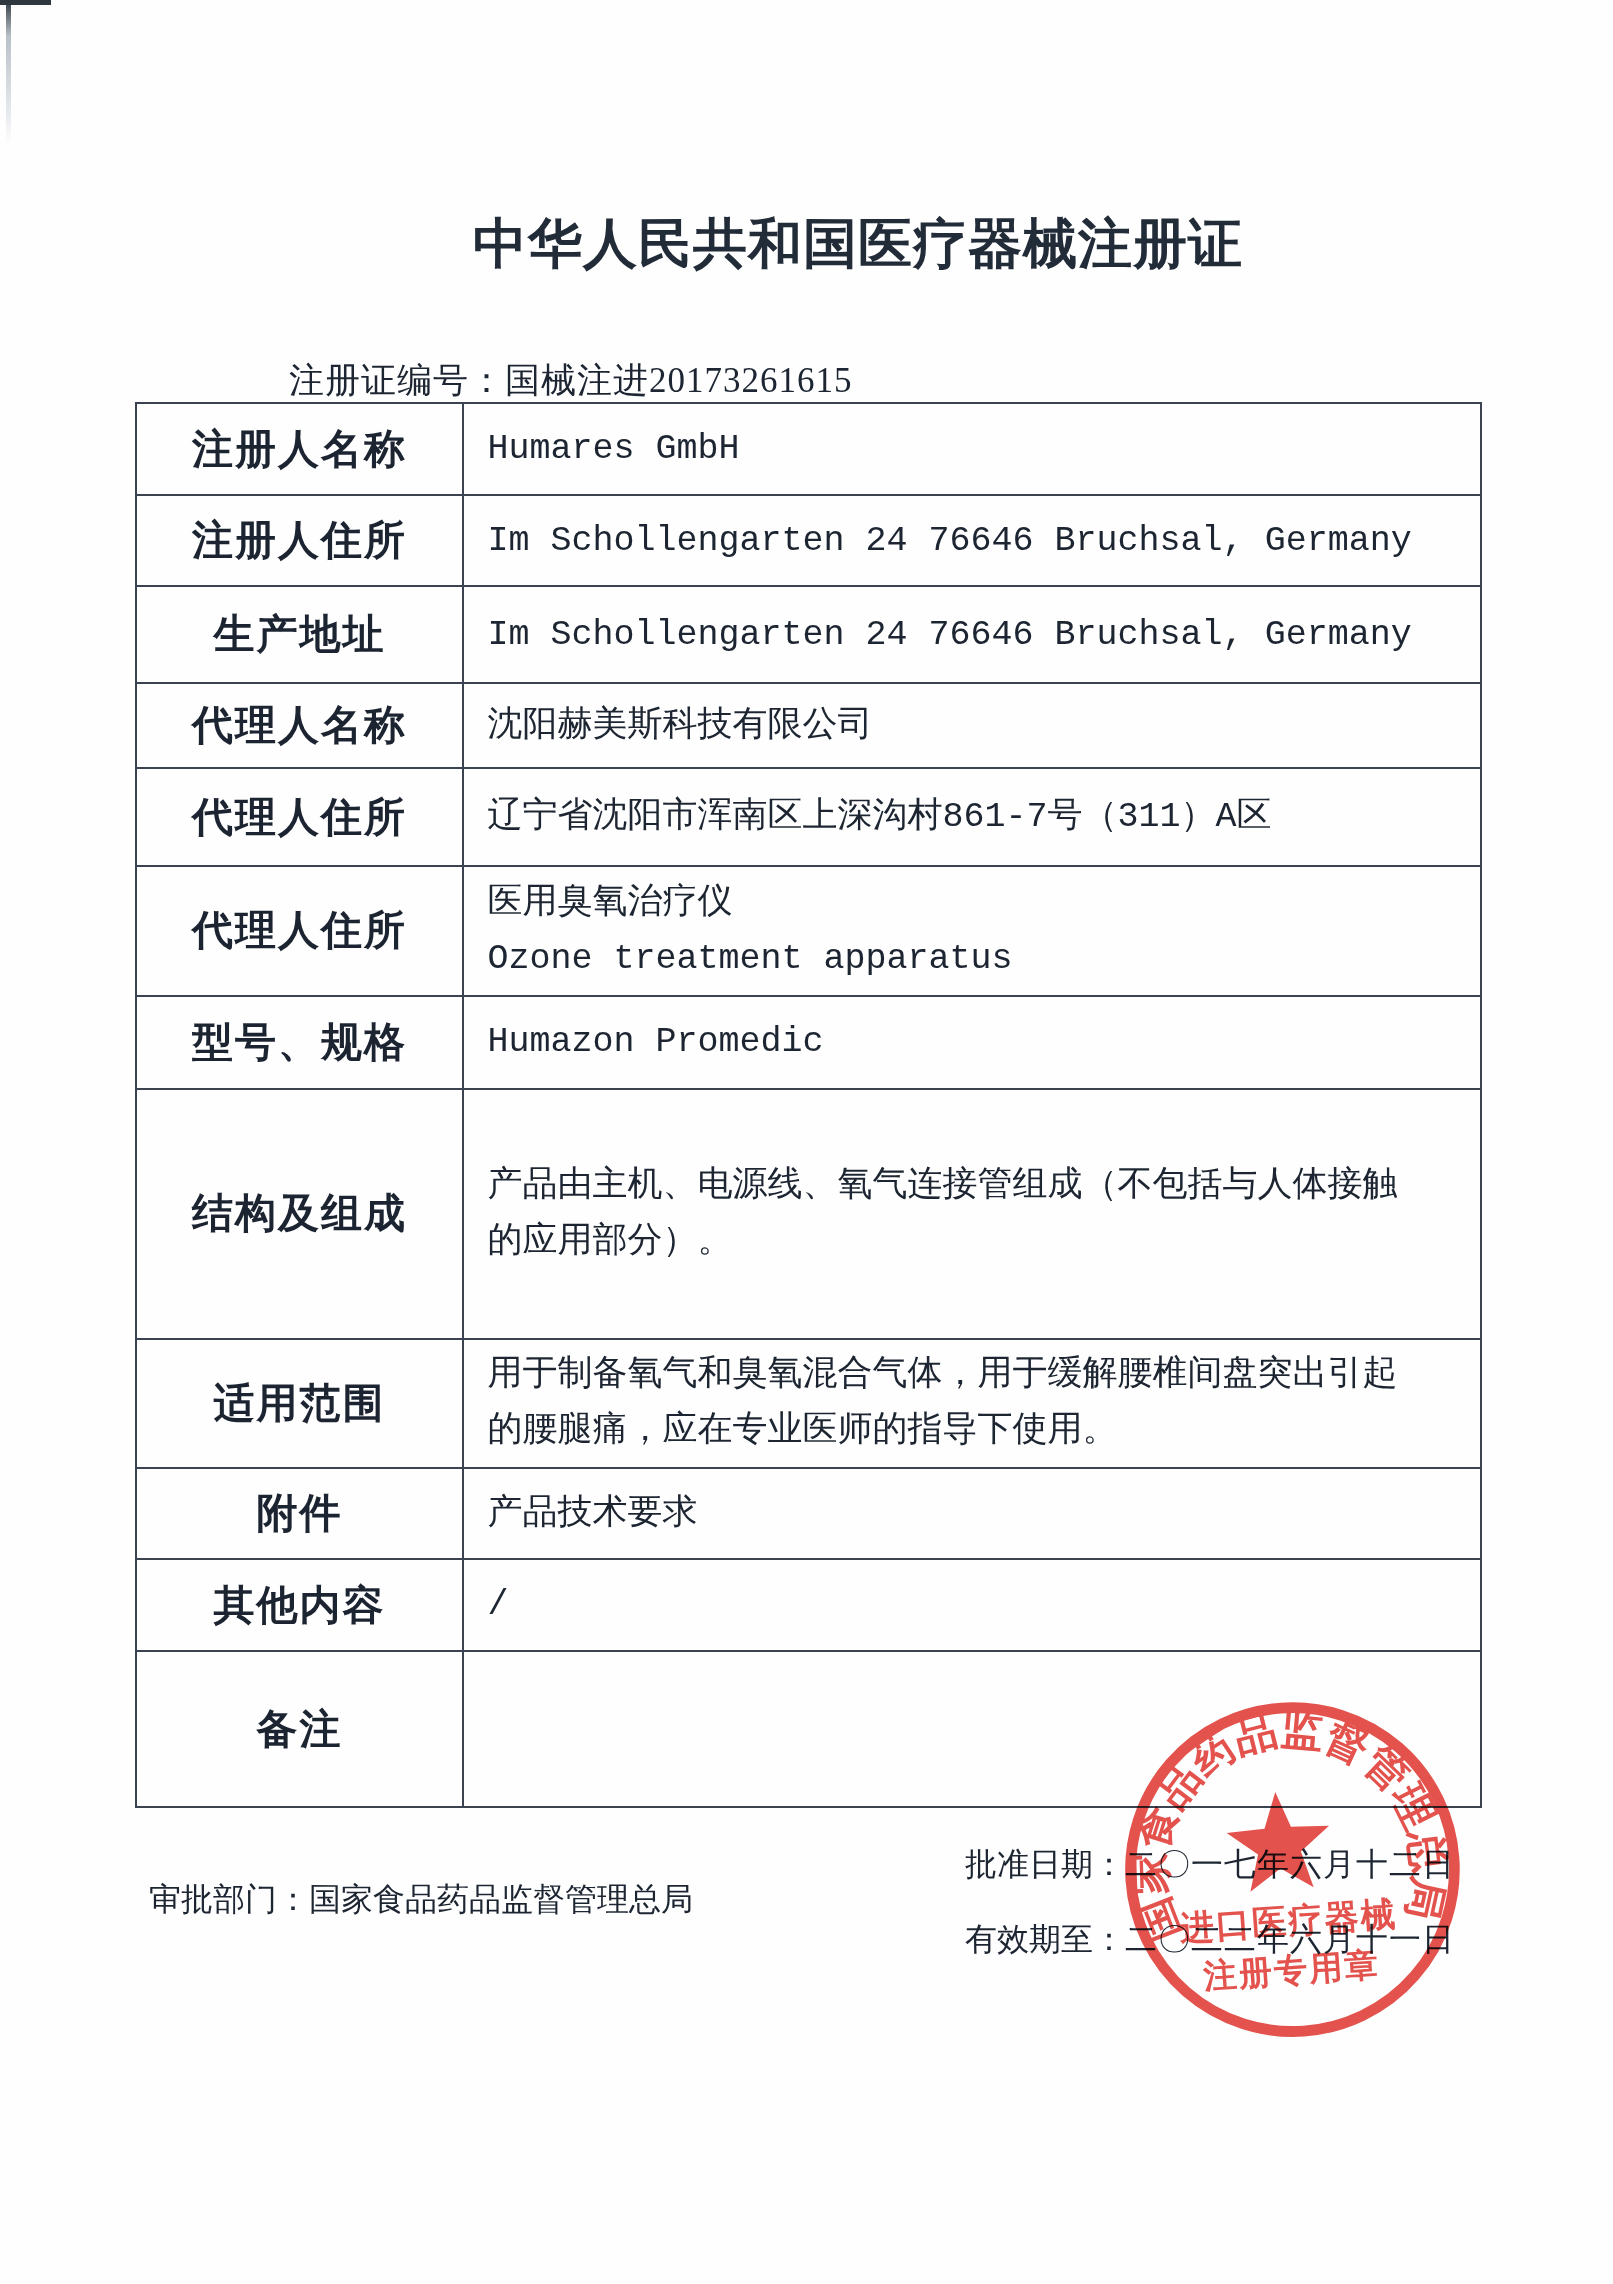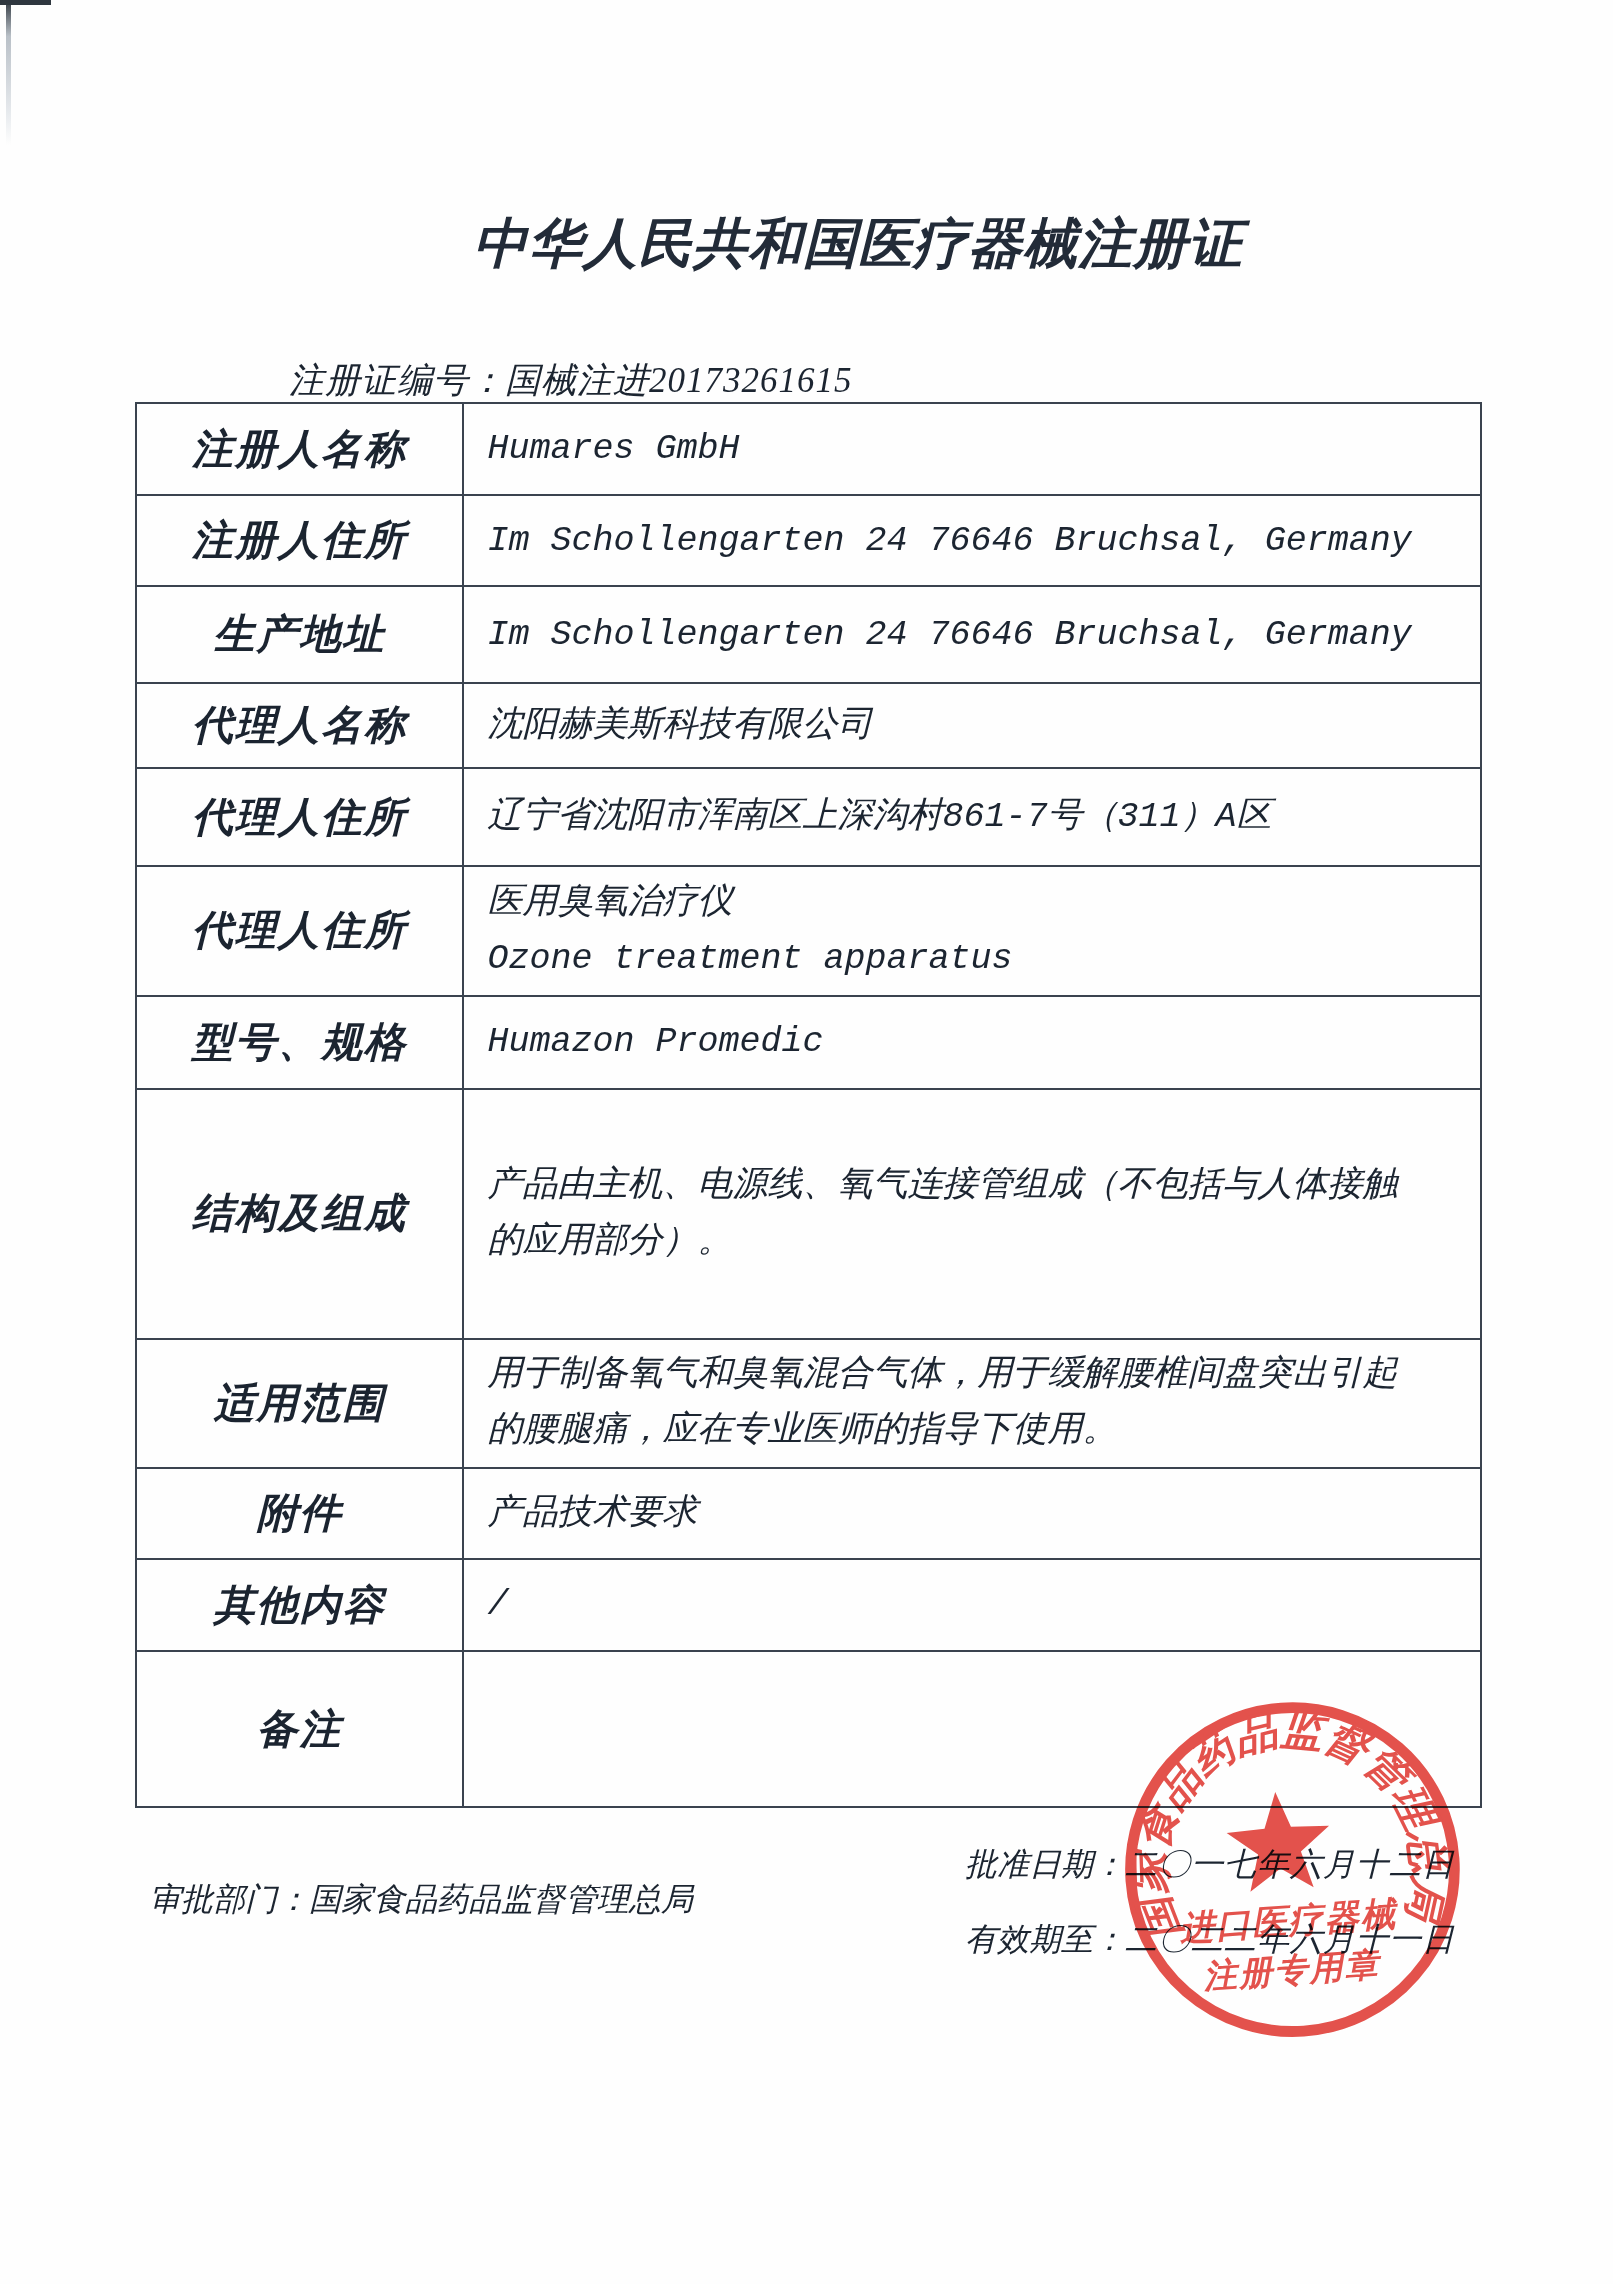--- a/index.html
+++ b/index.html
@@ -3,21 +3,20 @@
 <meta charset="utf-8">
 <style>
   html,body{margin:0;padding:0;background:#ffffff;}
   .page{
     position:relative;
     width:1613px;height:2285px;
     background:#fefefe;
     overflow:hidden;
     font-family:"Liberation Serif","DejaVu Serif",serif;
     color:#1c2531;
-    font-style:italic;
   }
   
   .artifact-v{position:absolute;left:5.9px;top:0;width:4.9px;height:145px;
     background:linear-gradient(#2f373f,#b9c0c7 25%,#e9ecef 80%,rgba(233,236,239,0));}
   .artifact-h{position:absolute;left:0;top:0;width:51px;height:4.9px;background:#2f373f;}
 
   .title{
     position:absolute;left:473px;top:208px;margin:0;
     font-family:"Liberation Sans","DejaVu Sans",sans-serif;
     font-size:54px;font-weight:bold;letter-spacing:1px;color:#222b38;

